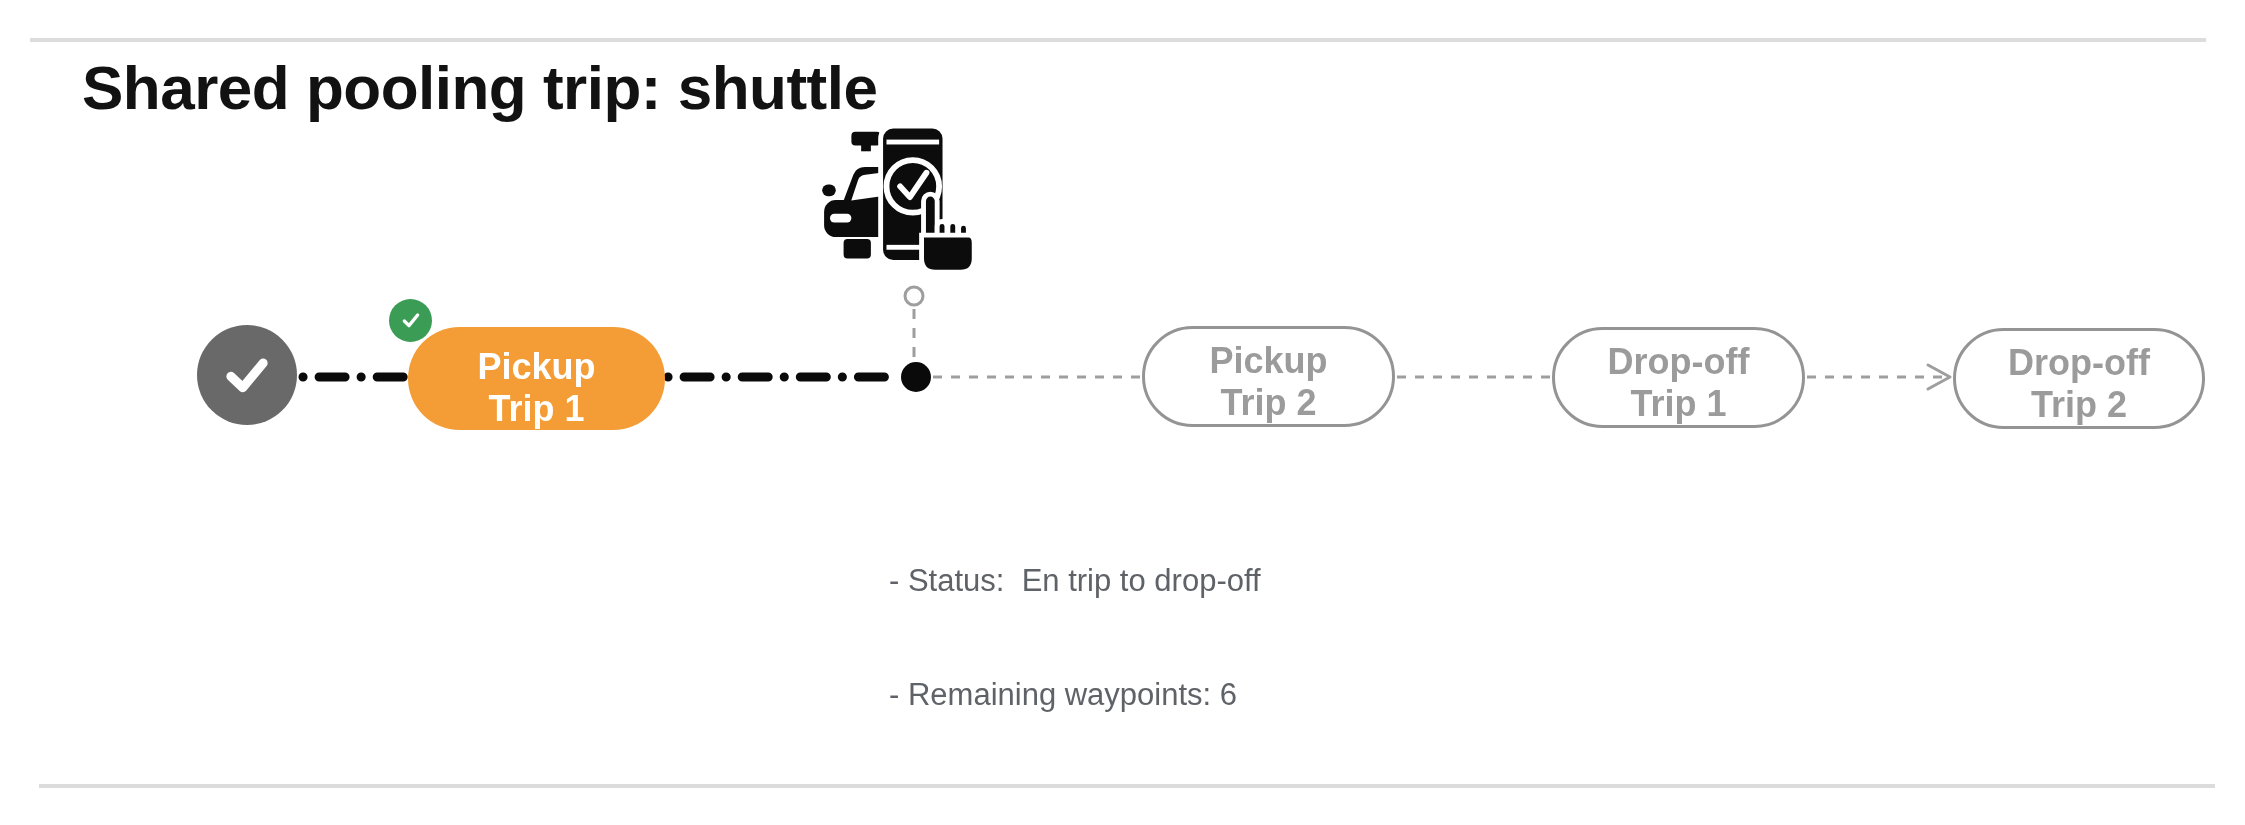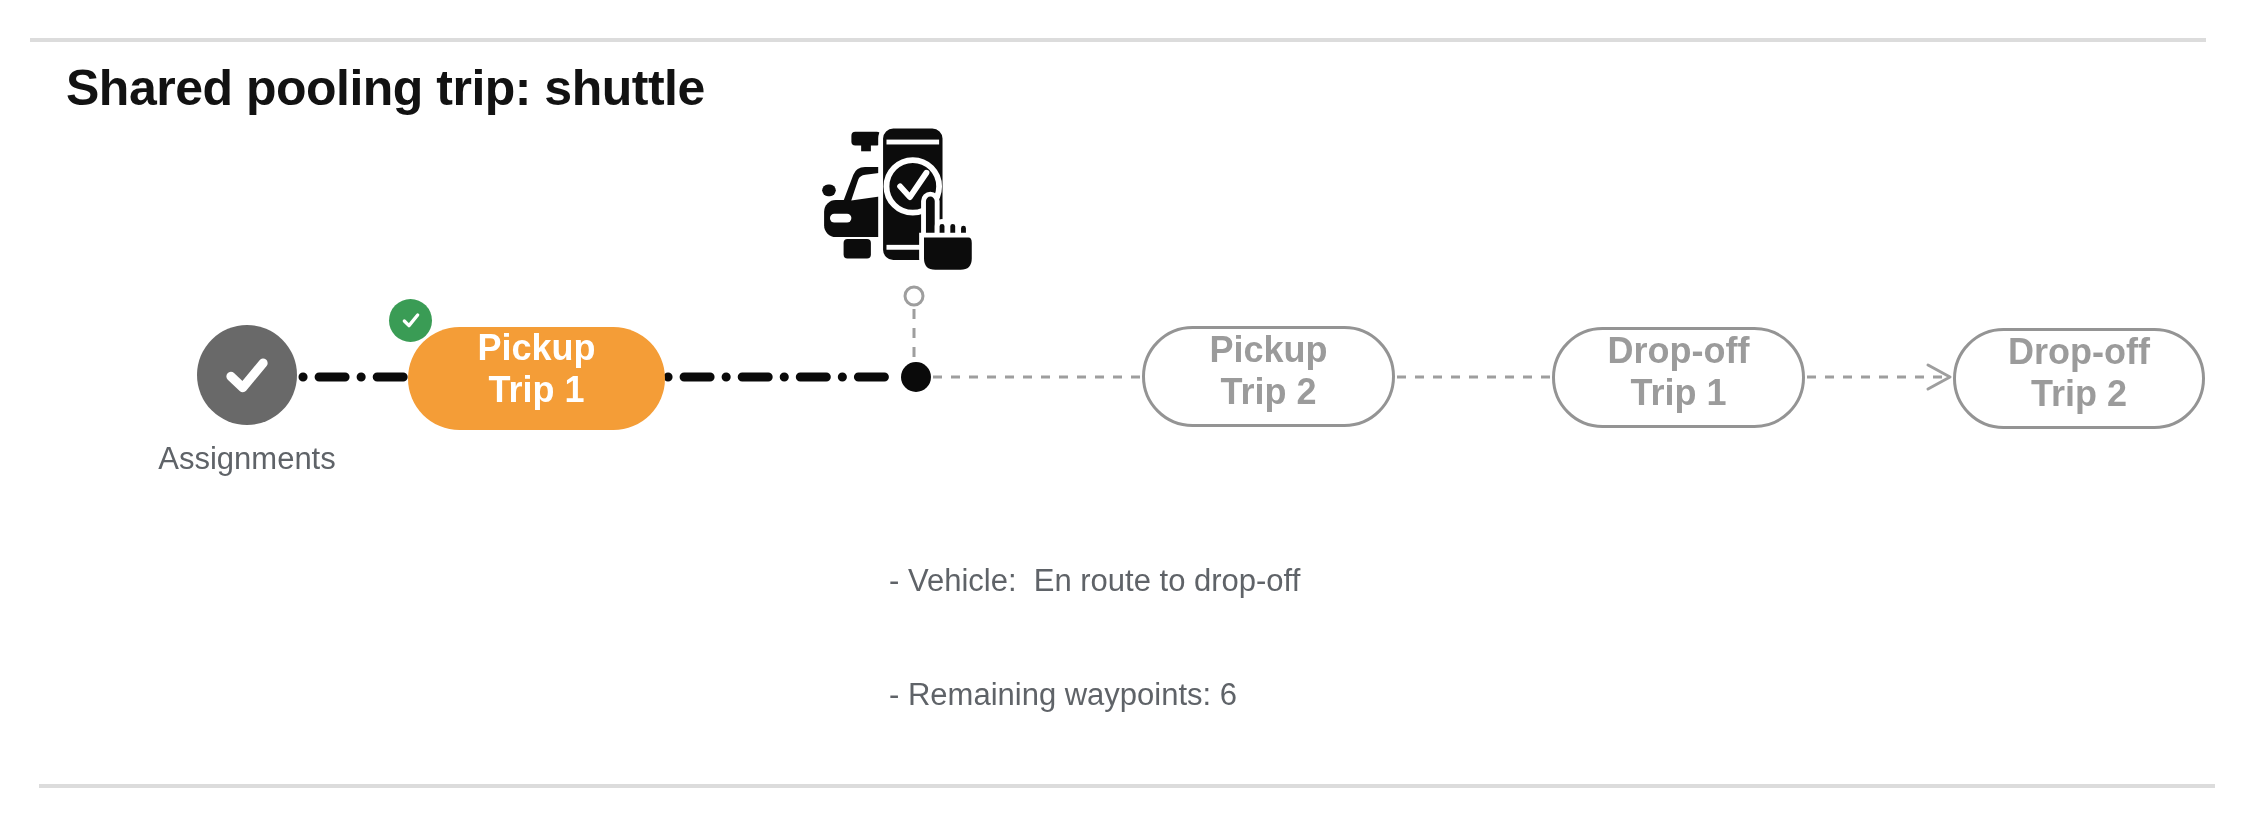--- a/index.html
+++ b/index.html
@@ -15,34 +15,34 @@
     --title-black:#121212;
   }
   html,body{margin:0;padding:0;background:#fff;}
   body{font-family:"Liberation Sans","DejaVu Sans",sans-serif;}
   .stage{position:relative;width:2245px;height:825px;background:#fff;overflow:hidden;}
 
   .divider{position:absolute;height:4px;background:var(--divider);}
   .divider.top{left:30px;width:2176px;top:38px;}
   .divider.bottom{left:39px;width:2176px;top:784px;}
 
-  .page-title{position:absolute;left:66px;top:58px;font-size:50px;line-height:60px;
+  .page-title{position:absolute;left:82px;top:58px;font-size:62px;line-height:60px;
     font-weight:700;color:var(--title-black);letter-spacing:-0.5px;white-space:nowrap;}
 
   .connectors{position:absolute;left:0;top:0;}
 
   
   .accept-circle{position:absolute;left:197px;top:325px;width:100px;height:100px;
     border-radius:50%;background:var(--completed-gray);display:flex;align-items:center;justify-content:center;}
   .accept-label{position:absolute;left:72px;top:440px;width:350px;text-align:center;
     font-size:31px;line-height:38px;color:var(--text-gray);}
 
   
   .pill{position:absolute;border-radius:60px;display:flex;flex-direction:column;
-    align-items:center;justify-content:flex-start;text-align:center;
+    align-items:center;justify-content:flex-end;text-align:center;
     font-weight:700;font-size:36px;line-height:42px;box-sizing:border-box;}
   .pill.active{left:408px;top:327px;width:257px;height:103px;background:var(--accent-orange);color:#fff;}
   .pill.pending{background:#fff;border:3px solid var(--pending-border);color:var(--pending-gray);}
   .pill.p2{left:1142px;top:326px;width:253px;height:101px;}
   .pill.d1{left:1552px;top:327px;width:253px;height:101px;}
   .pill.d2{left:1953px;top:328px;width:252px;height:101px;}
 
   .badge{position:absolute;left:389px;top:299px;width:43px;height:43px;border-radius:50%;
     background:var(--success-green);display:flex;align-items:center;justify-content:center;z-index:3;}
 
@@ -83,21 +83,20 @@
 
     <path d="M1928 365 L1950 377 L1928 389" fill="none" style="stroke:var(--connector-gray)" stroke-width="3" stroke-linecap="round" stroke-linejoin="round"></path>
   </svg>
 
   <div class="accept-circle">
     <svg width="70" height="70" viewBox="0 0 100 100">
       <polyline points="27,52 44,68 73,33" fill="none" stroke="#fff" stroke-width="13" stroke-linecap="round" stroke-linejoin="round"></polyline>
     </svg>
   </div>
   <div class="accept-label">
-    <div>Assignments</div>
   </div>
 
   <div class="pill active">
     <div>Pickup</div>
     <div>Trip 1</div>
   </div>
   <div class="badge">
     <svg width="28" height="28" viewBox="0 0 42 42">
       <polyline points="11,21 18,28 31,12" fill="none" stroke="#fff" stroke-width="5" stroke-linecap="round" stroke-linejoin="round"></polyline>
     </svg>
@@ -146,20 +145,20 @@
         <rect x="118" y="100" width="10" height="22" rx="5"></rect>
         <rect x="129" y="100" width="10" height="22" rx="5"></rect>
         <rect x="140" y="102" width="10" height="20" rx="5"></rect>
         <path d="M102 114 H150 Q156 114 156 122 L156 138 Q156 152 142 152 L116 152 Q102 152 102 138 Z"></path>
       </g>
     </g>
   </svg>
 
 
   <div class="trip-status">
-    <span class="row"><span class="b"></span><span>- Vehicle:  En route to drop-off</span></span>
+    <span class="row"><span class="b"></span><span>- Status:  En trip to drop-off</span></span>
     <span class="row"><span class="b"></span><span>- Remaining waypoints: 6</span></span>
     
     
     
   </div>
 
 </div>
 
 </body></html>

